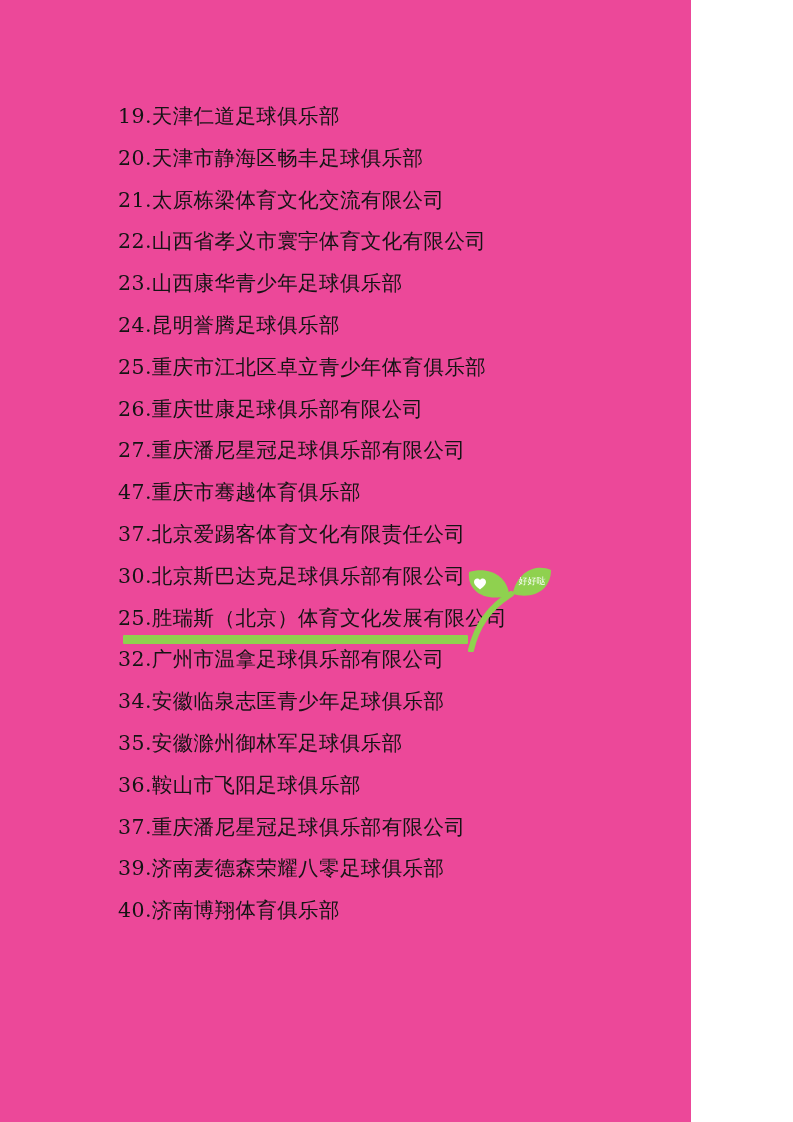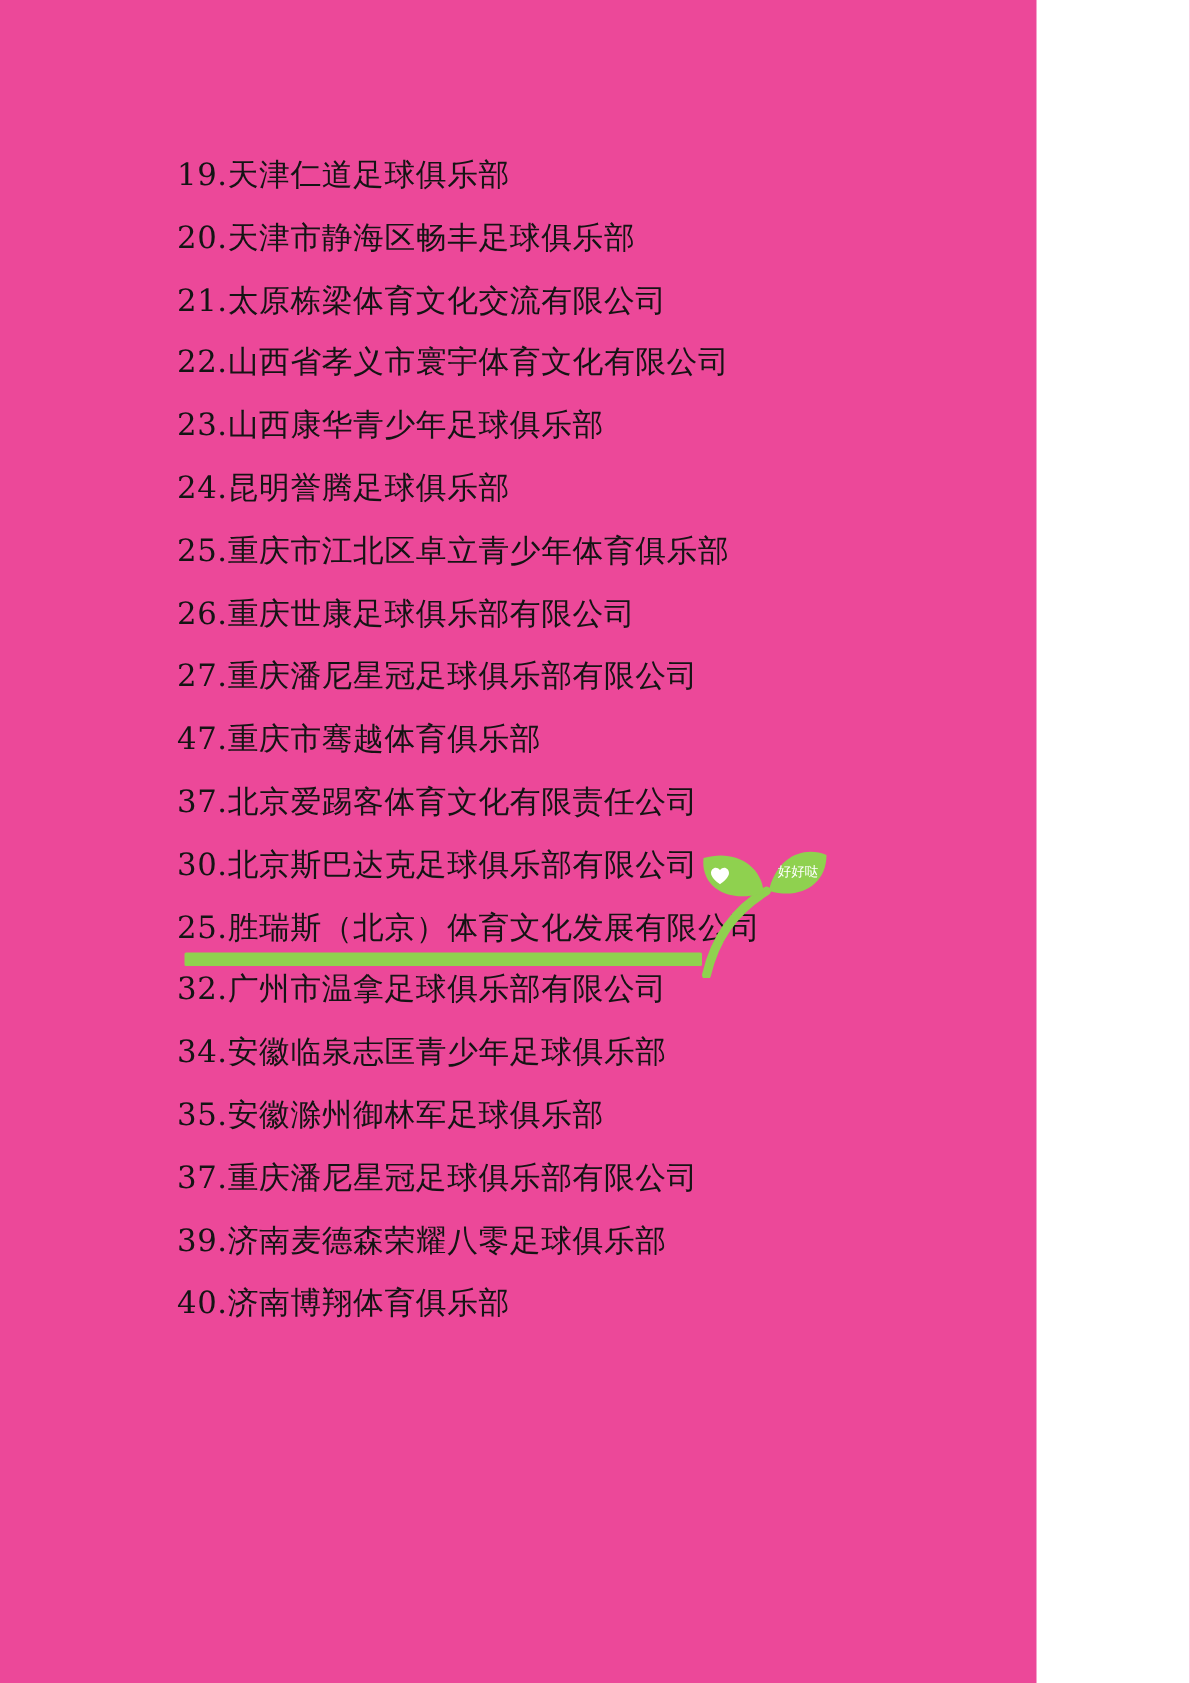--- a/index.html
+++ b/index.html
@@ -115,20 +115,23 @@
     <div class="list-item">
       <span class="num">32.</span><span>广州市温拿足球俱乐部有限公司</span>
     </div>
     <div class="list-item">
       <span class="num">34.</span><span>安徽临泉志匡青少年足球俱乐部</span>
     </div>
     <div class="list-item">
       <span class="num">35.</span><span>安徽滁州御林军足球俱乐部</span>
     </div>
     <div class="list-item">
+      <span class="num">36.</span><span>鞍山市飞阳足球俱乐部</span>
+    </div>
+    <div class="list-item">
       <span class="num">37.</span><span>重庆潘尼星冠足球俱乐部有限公司</span>
     </div>
     <div class="list-item">
       <span class="num">39.</span><span>济南麦德森荣耀八零足球俱乐部</span>
     </div>
     <div class="list-item">
       <span class="num">40.</span><span>济南博翔体育俱乐部</span>
     </div>
 
     <div class="marker-bar"></div>

